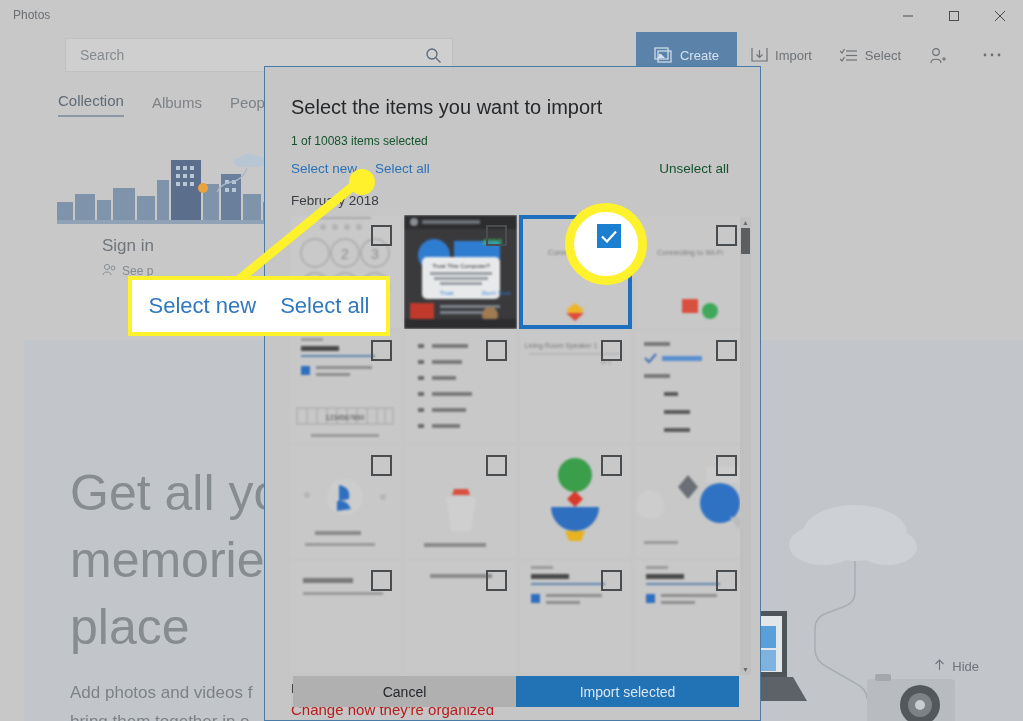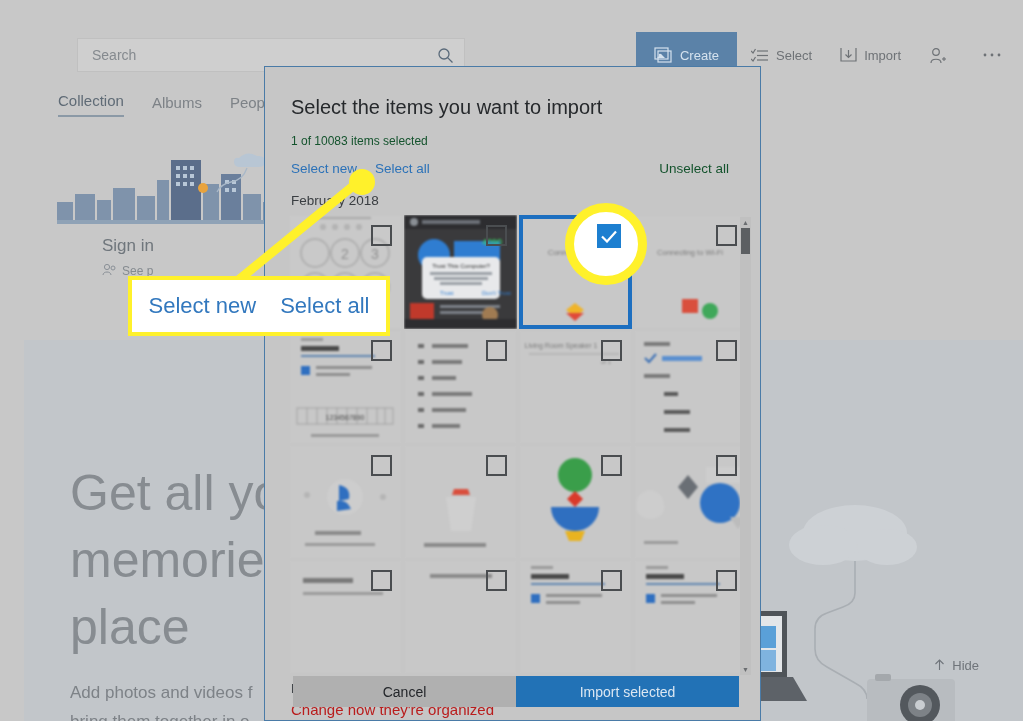--- a/index.html
+++ b/index.html
@@ -29,21 +29,21 @@
     display: flex;
   }
   .win-btn {
     width: 46px; height: 32px;
     display: flex; align-items: center; justify-content: center;
     color: #4a4d51;
   }
   .win-btn svg { display: block; }
 
   .searchrow {
-    position: absolute; top: 38px; left: 12px; right: 0; height: 36px;
+    position: absolute; top: 38px; left: 0; right: 0; height: 36px;
   }
   .searchbox {
     position: absolute; left: 65px; top: 0; width: 388px; height: 34px;
     background: #cfcfcf; border: 1px solid #c0c0c0;
     display: flex; align-items: center;
   }
   .searchbox .ph {
     margin-left: 14px; font-size: 14px; color: #858a8f;
   }
   .search-icon {
@@ -99,21 +99,21 @@
     white-space: pre-line;
   }
   .hero-p {
     position: absolute; left: 46px; top: 338px;
     font-size: 17px; line-height: 29px; color: #7d8287;
     white-space: pre-line;
   }
   .hide-link {
     position: absolute; right: 44px; top: 318px;
     font-size: 13px; color: #6f747a;
-    display: flex; align-items: flex-start; gap: 6px;
+    display: flex; align-items: center; gap: 6px;
   }
   .device-illo {
     position: absolute; right: 18px; bottom: 0px; width: 290px; height: 250px;
   }
 
   
   .dialog {
     position: absolute; left: 264px; top: 66px;
     width: 497px; height: 655px;
     background: #c6c6c6;
@@ -243,20 +243,41 @@
     z-index: 32; display:flex; align-items:center; justify-content:center;
   }
 </style>
 </head>
 <body>
 
 <div id="root">
 
   <div class="app-bg">
 
+    <div class="titlebar">
+      <div class="app-title">Photos</div>
+      <div class="win-btns">
+        <div class="win-btn">
+          <svg width="12" height="12" viewBox="0 0 12 12">
+              <line x1="1" y1="6" x2="11" y2="6" stroke="currentColor" stroke-width="1"></line>
+            </svg>
+        </div>
+        <div class="win-btn">
+          <svg width="12" height="12" viewBox="0 0 12 12">
+              <rect x="1.5" y="1.5" width="9" height="9" fill="none" stroke="currentColor" stroke-width="1"></rect>
+            </svg>
+        </div>
+        <div class="win-btn">
+          <svg width="12" height="12" viewBox="0 0 12 12">
+              <line x1="1" y1="1" x2="11" y2="11" stroke="currentColor" stroke-width="1"></line>
+              <line x1="11" y1="1" x2="1" y2="11" stroke="currentColor" stroke-width="1"></line>
+            </svg>
+        </div>
+      </div>
+    </div>
 
     <div class="searchrow">
       <div class="searchbox">
         <span class="ph">Search</span>
         <span class="search-icon">
           <svg width="17" height="17" viewBox="0 0 17 17">
               <circle cx="7" cy="7" r="5" fill="none" stroke="currentColor" stroke-width="1.3"></circle>
               <line x1="10.6" y1="10.6" x2="15.5" y2="15.5" stroke="currentColor" stroke-width="1.3"></line>
             </svg>
         </span>
@@ -270,39 +291,39 @@
               <rect x="4" y="4" width="13" height="11" fill="none" stroke="currentColor" stroke-width="1.2"></rect>
               <rect x="1" y="1" width="13" height="11" fill="none" stroke="currentColor" stroke-width="1.2"></rect>
               <circle cx="6" cy="8" r="1.3" fill="currentColor"></circle>
               <path d="M3 11 L7 7 L11 11 Z" fill="currentColor"></path>
             </svg>
         </span>
         <span>Create</span>
       </div>
       <div class="tb-item">
         <span class="tb-icon">
+          <svg width="17" height="16" viewBox="0 0 17 16">
+              <path d="M1 1 L1 14 L16 14 L16 1" fill="none" stroke="currentColor" stroke-width="1.2"></path>
+              <line x1="8.5" y1="3" x2="8.5" y2="10" stroke="currentColor" stroke-width="1.2"></line>
+              <path d="M5.5 7.5 L8.5 10.5 L11.5 7.5" fill="none" stroke="currentColor" stroke-width="1.2"></path>
+            </svg>
+        </span>
+        <span>Import</span>
+      </div>
+      <div class="tb-item">
+        <span class="tb-icon">
           <svg width="18" height="15" viewBox="0 0 18 15">
               <line x1="6" y1="3" x2="17" y2="3" stroke="currentColor" stroke-width="1.2"></line>
               <line x1="6" y1="7.5" x2="17" y2="7.5" stroke="currentColor" stroke-width="1.2"></line>
               <line x1="6" y1="12" x2="17" y2="12" stroke="currentColor" stroke-width="1.2"></line>
               <path d="M0 3 L2 5 L4.5 1" fill="none" stroke="currentColor" stroke-width="1.2"></path>
               <path d="M0 11 L2 13 L4.5 9" fill="none" stroke="currentColor" stroke-width="1.2"></path>
             </svg>
         </span>
         <span>Select</span>
-      </div>
-      <div class="tb-item">
-        <span class="tb-icon">
-          <svg width="17" height="16" viewBox="0 0 17 16">
-              <path d="M1 1 L1 14 L16 14 L16 1" fill="none" stroke="currentColor" stroke-width="1.2"></path>
-              <line x1="8.5" y1="3" x2="8.5" y2="10" stroke="currentColor" stroke-width="1.2"></line>
-              <path d="M5.5 7.5 L8.5 10.5 L11.5 7.5" fill="none" stroke="currentColor" stroke-width="1.2"></path>
-            </svg>
-        </span>
-        <span>Import</span>
       </div>
       <div class="tb-item">
         <span class="tb-icon">
           <svg width="18" height="17" viewBox="0 0 18 17">
               <circle cx="7" cy="5" r="3.3" fill="none" stroke="currentColor" stroke-width="1.2"></circle>
               <path d="M2 16 C2 11 12 11 12 16" fill="none" stroke="currentColor" stroke-width="1.2"></path>
               <line x1="13" y1="12" x2="17" y2="12" stroke="currentColor" stroke-width="1.1"></line>
               <line x1="15" y1="10" x2="15" y2="14" stroke="currentColor" stroke-width="1.1"></line>
             </svg>
         </span>

